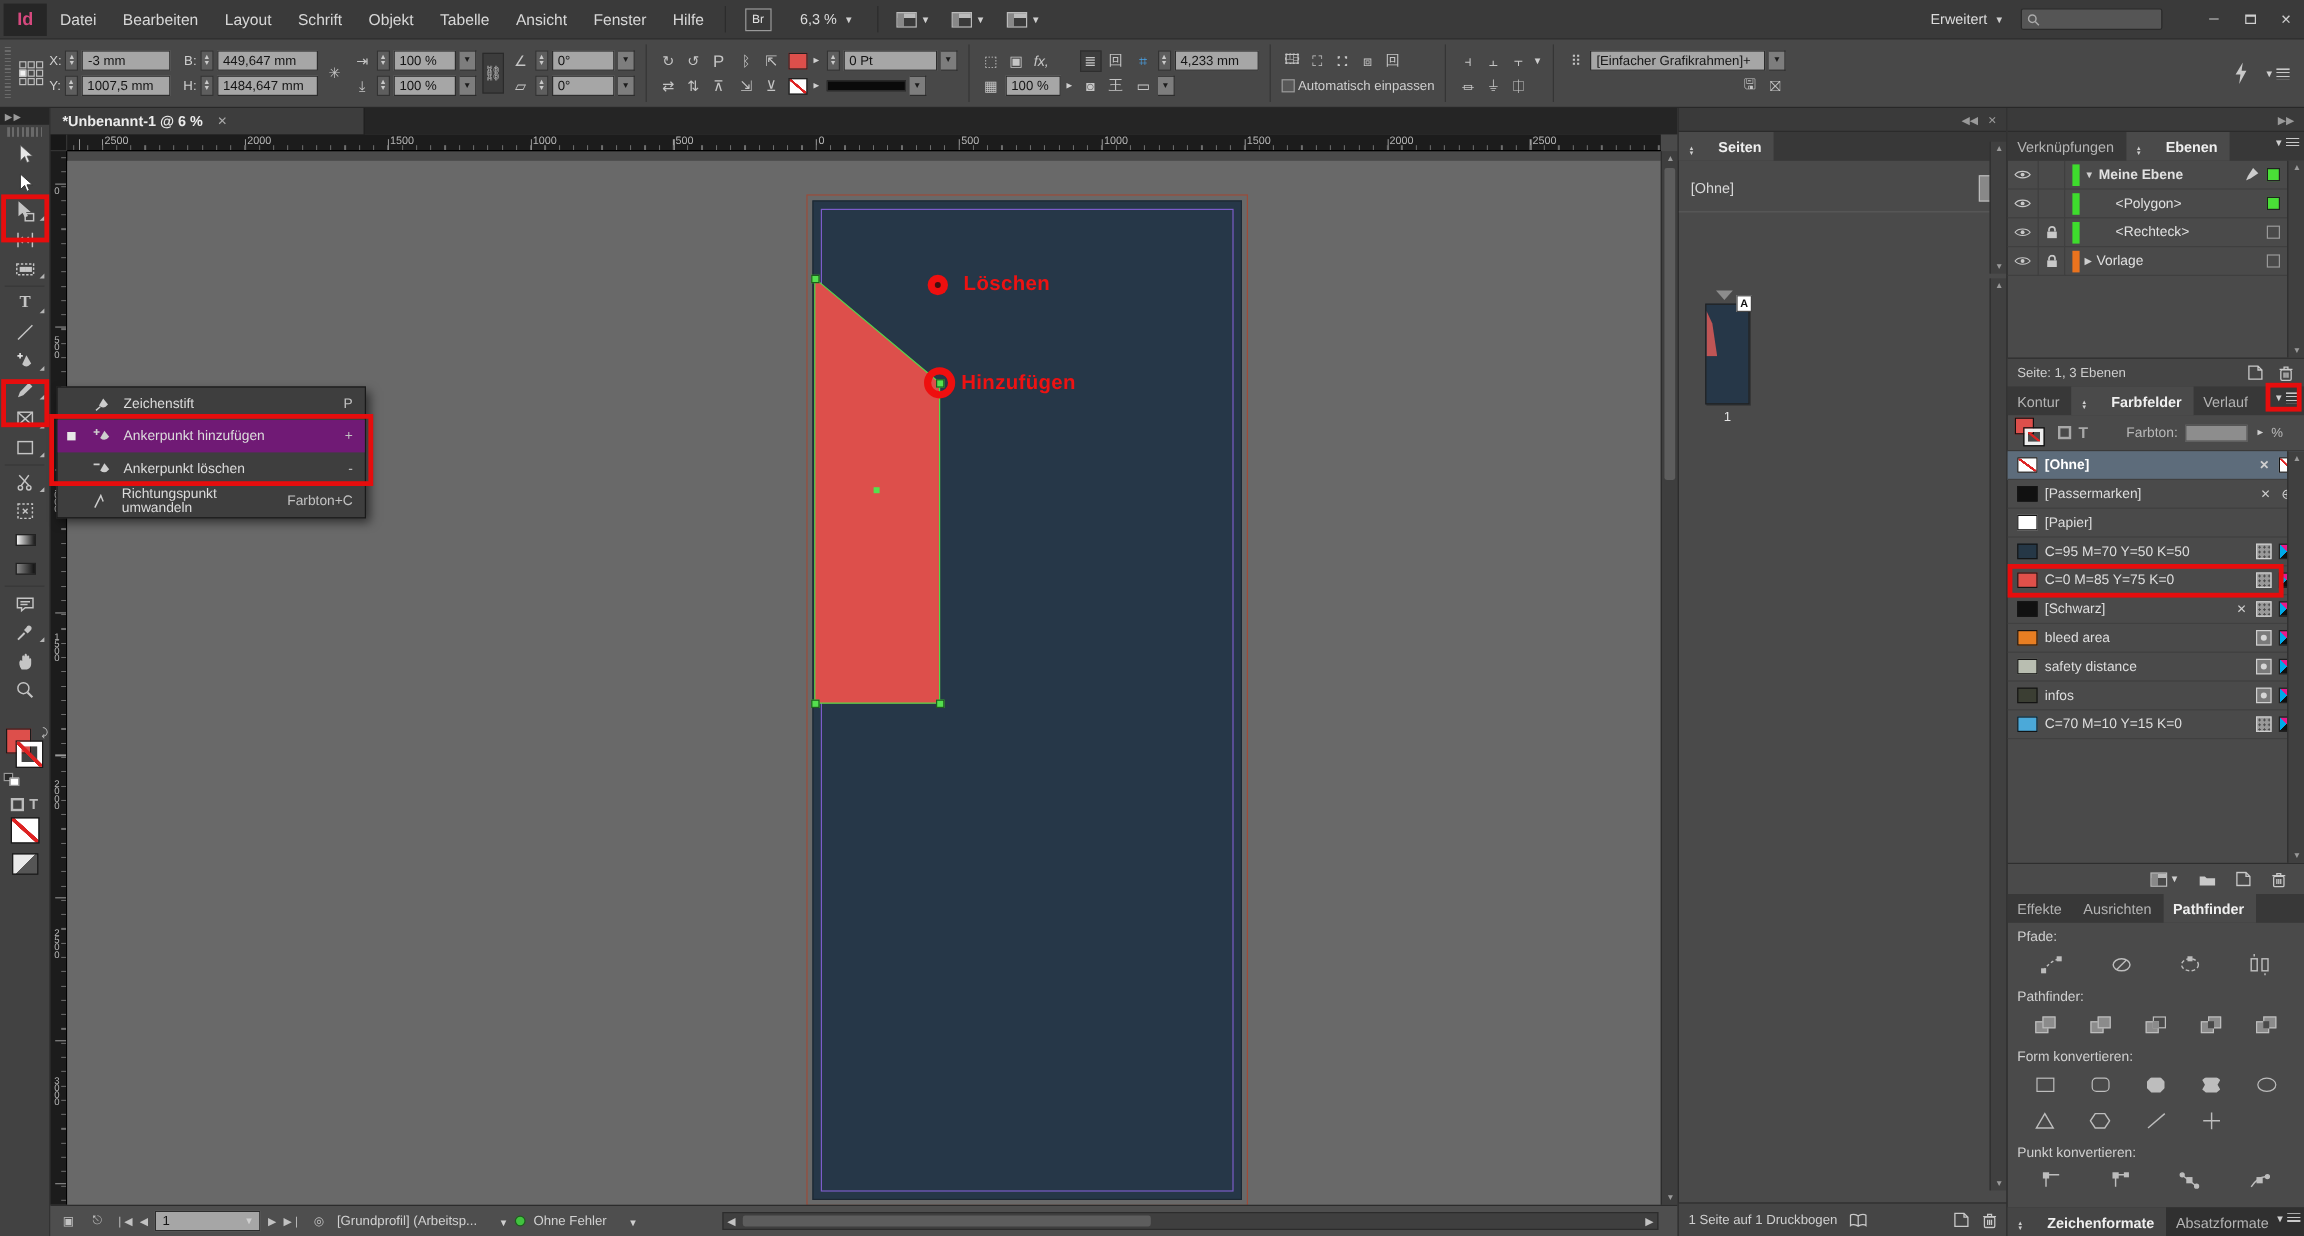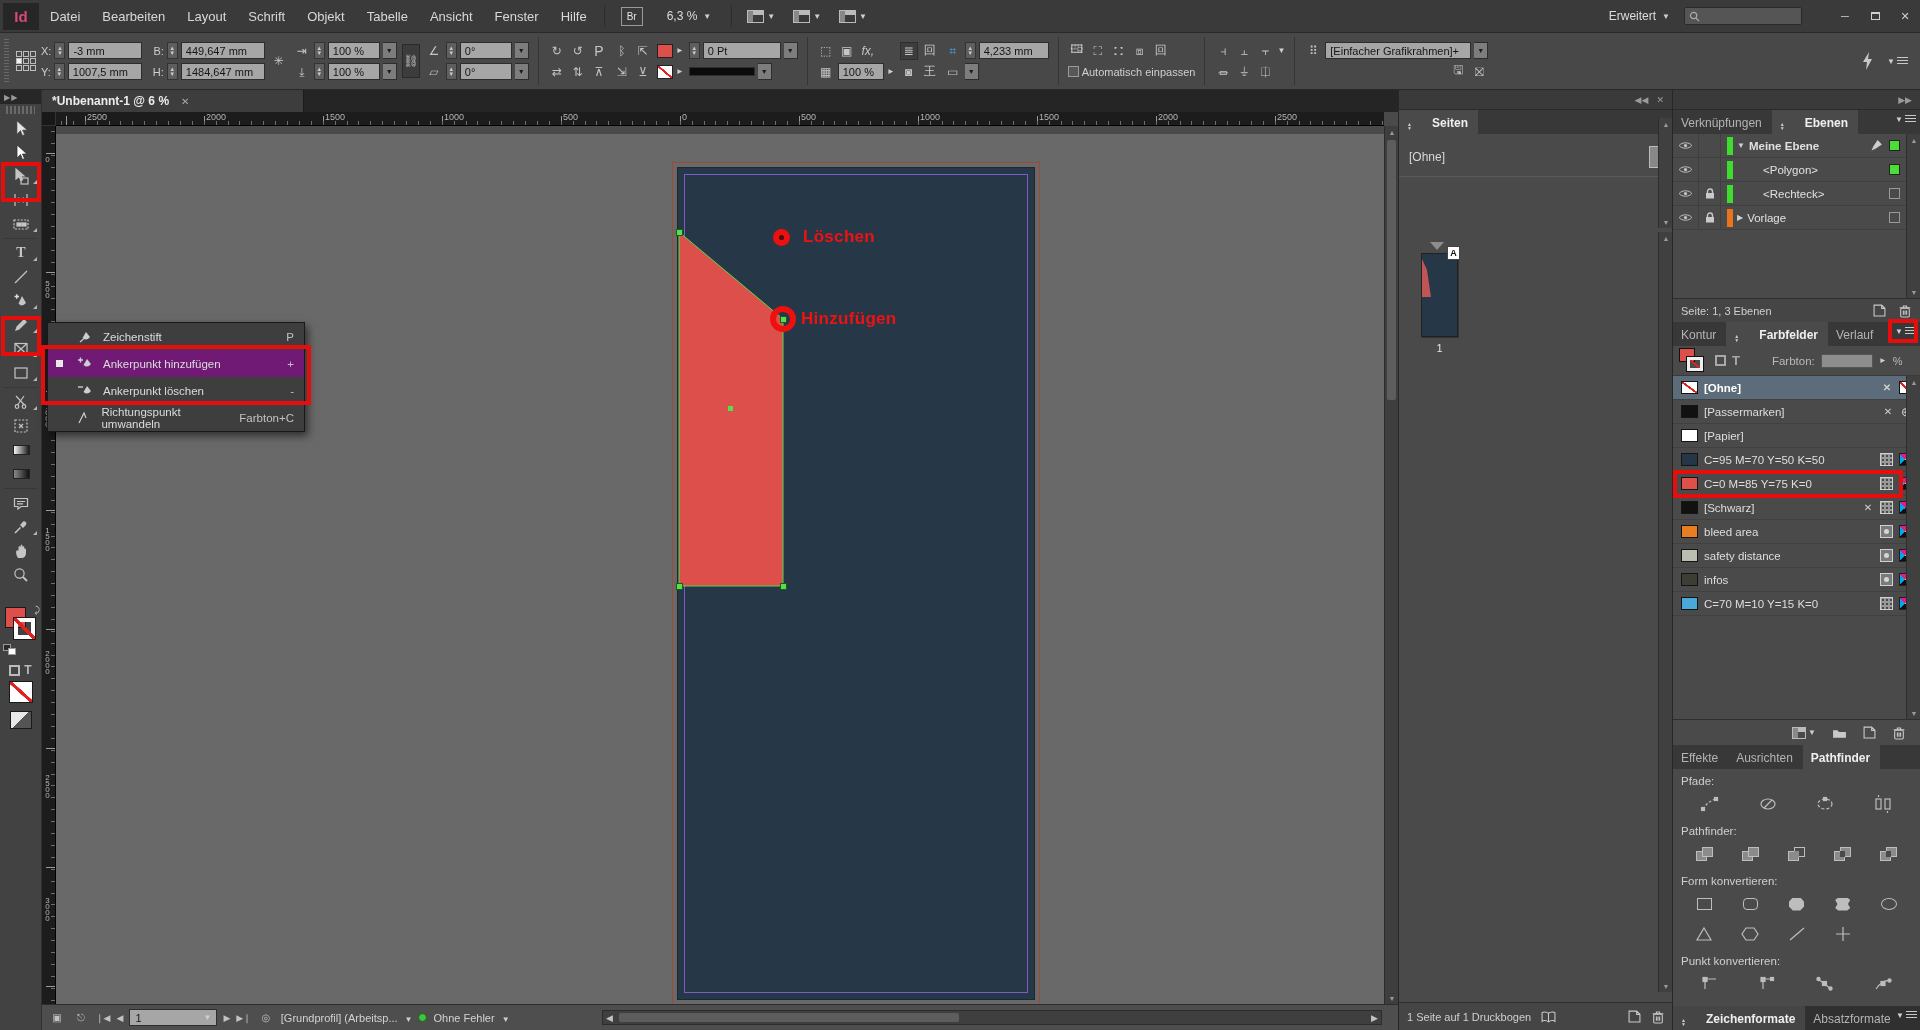--- a/index.html
+++ b/index.html
@@ -85,21 +85,21 @@
   .reddot::after{content:"";position:absolute;left:6px;top:6px;width:5px;height:5px;border-radius:50%;background:#401010}
   .canvas-label{font-size:17px;font-weight:bold;color:#ee1212;letter-spacing:.3px}
   #vscroll{left:1384px;top:126px;width:14px;height:878px;background:#3e3e3e;border-left:1px solid #2c2c2c}
   #vscroll .thumb{position:absolute;left:2px;top:14px;width:9px;height:260px;background:#5d5d5d;border-radius:2px}
   .scr-ar{position:absolute;left:0;width:14px;height:12px;color:#9a9a9a;font-size:7px;display:flex;align-items:center;justify-content:center}
   
   #statusbar{left:42px;top:1004px;width:1356px;height:26px;background:#4e4e4e;display:flex;align-items:center;gap:6px;padding:0 6px;border-top:1px solid #2c2c2c}
   .sb-ic{width:18px;height:16px;display:flex;align-items:center;justify-content:center;color:#c2c2c2;font-size:10px}
   .navb{color:#c2c2c2;font-size:9px;display:flex;align-items:center}
   #page-fld{width:88px;height:17px;background:#a6a6a6;border:1px solid #2d2d2d;color:#151515;font-size:11px;display:flex;align-items:center;padding:0 5px;justify-content:space-between}
-  .sb-dd{display:flex;align-items:flex-end;gap:7px;color:#d2d2d2;font-size:11px}
+  .sb-dd{display:flex;align-items:flex-end;gap:18px;color:#d2d2d2;font-size:11px}
   .gdot{width:9px;height:9px;border-radius:50%;background:#41c33f;border:1px solid #1f5c1f}
   #hscroll{position:absolute;left:560px;top:5px;width:780px;height:15px;background:#3f3f3f;border:1px solid #2c2c2c;display:flex;align-items:center}
   #hscroll .thumb{position:absolute;left:16px;top:2px;width:340px;height:9px;background:#5d5d5d;border-radius:2px}
   
   .panel-head{height:20px;background:#3a3a3a;border-bottom:1px solid #2b2b2b;display:flex;align-items:center;justify-content:flex-end;gap:8px;padding:0 8px;color:#9a9a9a;font-size:9px}
   .ptab-row{height:24px;background:#383838;display:flex;align-items:flex-end;position:relative}
   .ptab{padding:4px 10px 4px 8px;font-size:12px;color:#b4b4b4;display:flex;align-items:flex-end;gap:20px;height:24px}
   .ptab.active{background:#4a4a4a;color:#efefef;font-weight:bold}
   .tgl{display:inline-flex;flex-direction:column;font-size:5px;line-height:4px;color:#cfcfcf}
   .pmenu{position:absolute;right:4px;top:5px;display:flex;align-items:center;gap:2px}

